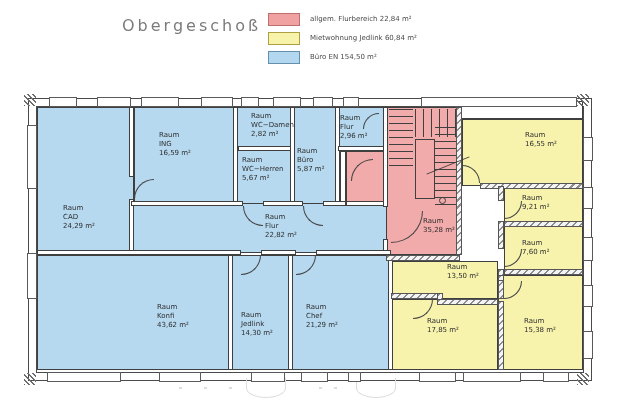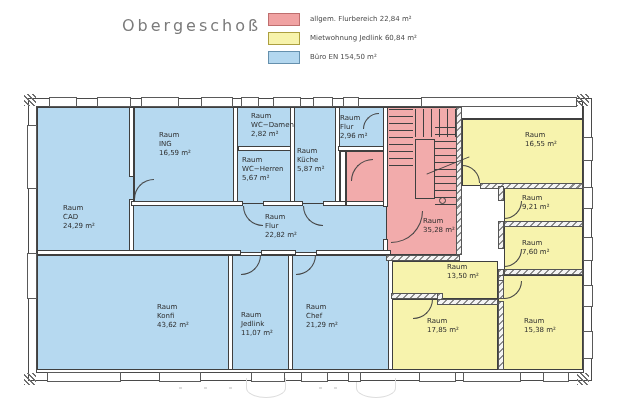--- a/index.html
+++ b/index.html
@@ -79,21 +79,21 @@
       </div>
       <div class="room blue" style="left: 207px; top: 50px; width: 57px; height: 57px;"></div>
       <div class="rl" style="left: 213px; top: 57px;">
         <div>Raum</div>
         <div>WC−Herren</div>
         <div>5,67  m²</div>
       </div>
       <div class="room blue" style="left: 264px; top: 8px; width: 45px; height: 99px;"></div>
       <div class="rl" style="left: 268px; top: 48px;">
         <div>Raum</div>
-        <div>Küche</div>
+        <div>Büro</div>
         <div>5,87  m²</div>
       </div>
       <div class="room blue" style="left: 309px; top: 8px; width: 48px; height: 44px;"></div>
       <div class="rl" style="left: 311px; top: 15px;">
         <div>Raum</div>
         <div>Flur</div>
         <div>2,96  m²</div>
       </div>
       <div class="room blue" style="left: 102px; top: 104px; width: 257px; height: 50px;"></div>
       <div class="rl" style="left: 236px; top: 114px;">
@@ -104,21 +104,21 @@
       <div class="room blue" style="left: 8px; top: 156px; width: 194px; height: 115px;"></div>
       <div class="rl" style="left: 128px; top: 204px;">
         <div>Raum</div>
         <div>Konfi</div>
         <div>43,62  m²</div>
       </div>
       <div class="room blue" style="left: 202px; top: 156px; width: 60px; height: 115px;"></div>
       <div class="rl" style="left: 212px; top: 212px;">
         <div>Raum</div>
         <div>Jedlink</div>
-        <div>11,07  m²</div>
+        <div>14,30  m²</div>
       </div>
       <div class="room blue" style="left: 262px; top: 156px; width: 100px; height: 115px;"></div>
       <div class="rl" style="left: 277px; top: 204px;">
         <div>Raum</div>
         <div>Chef</div>
         <div>21,29  m²</div>
       </div>
       <div class="room pink" style="left: 357px; top: 8px; width: 72px; height: 148px;"></div>
       <div class="rl" style="left: 394px; top: 118px;">
         <div>Raum</div>

